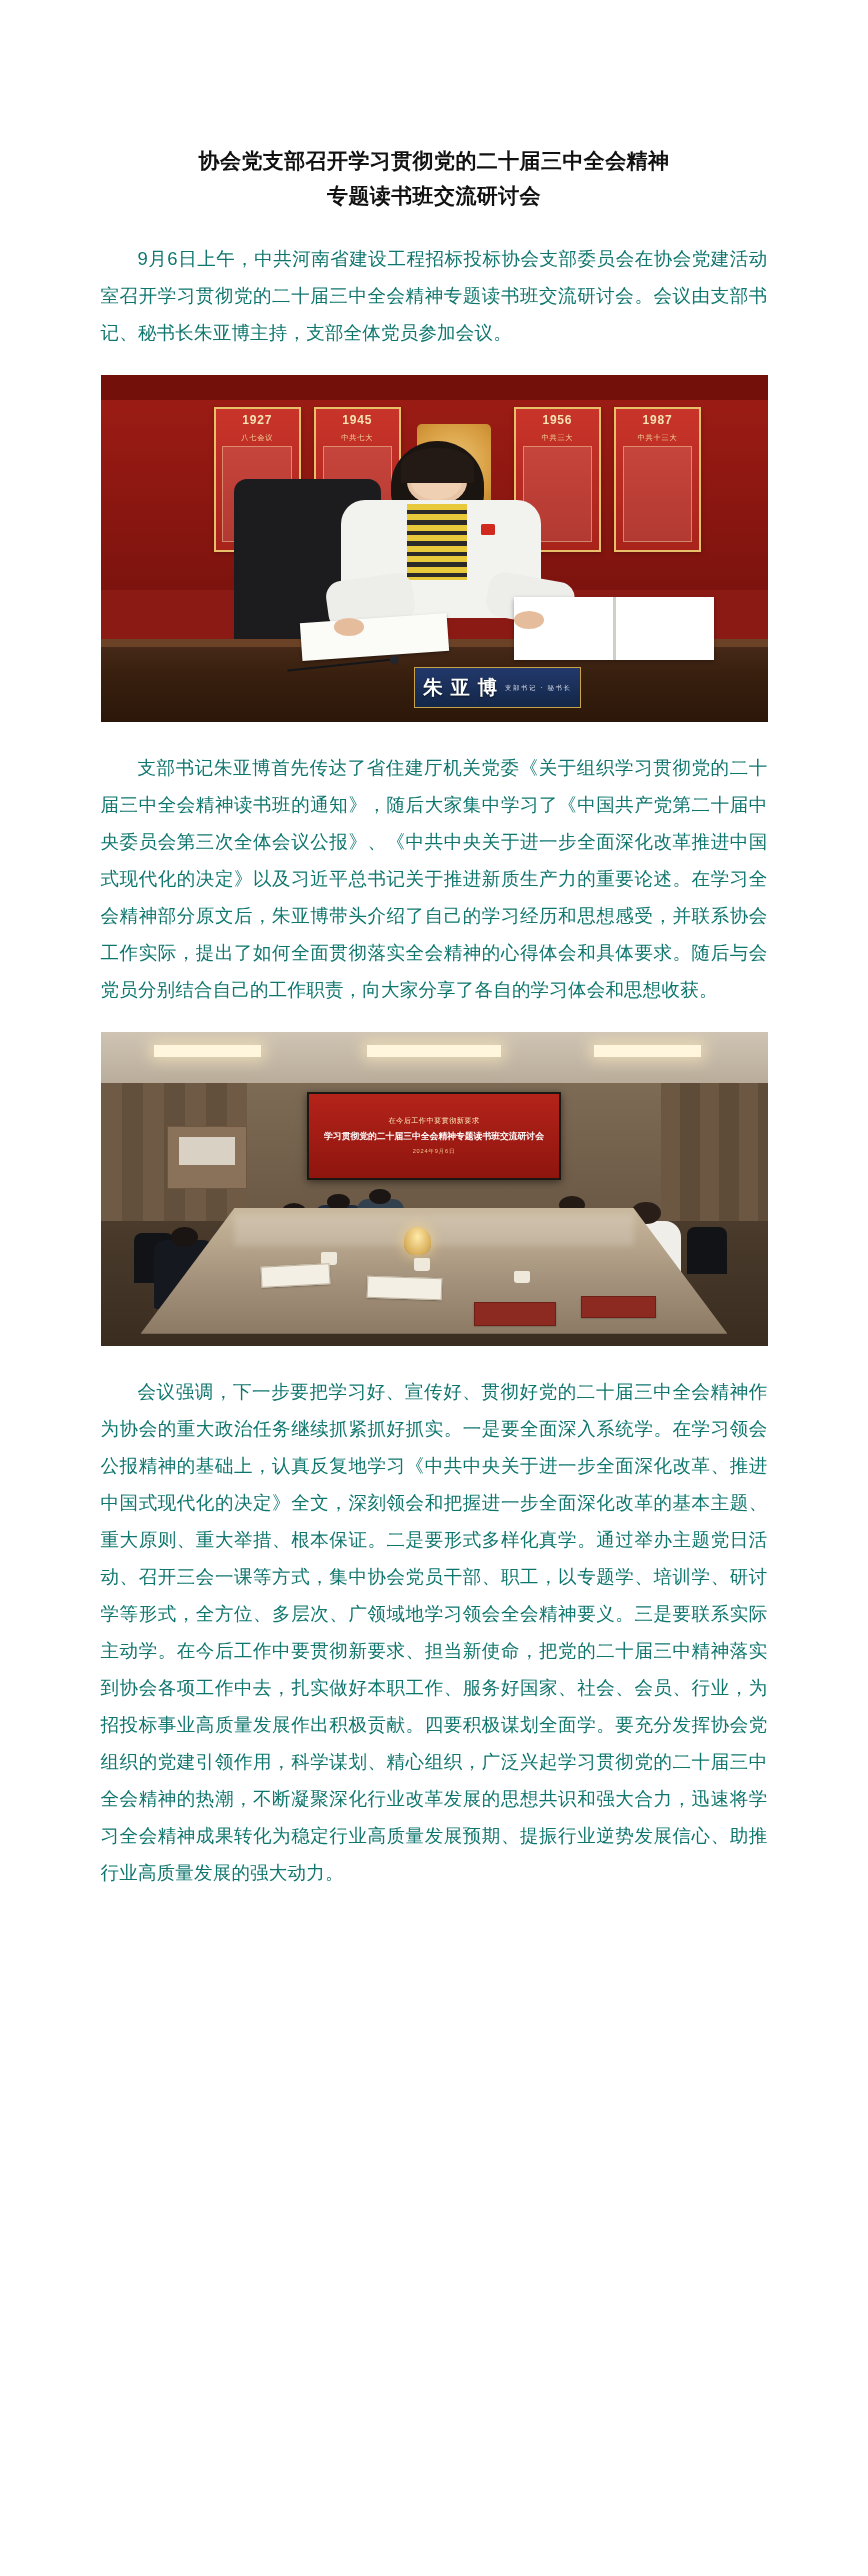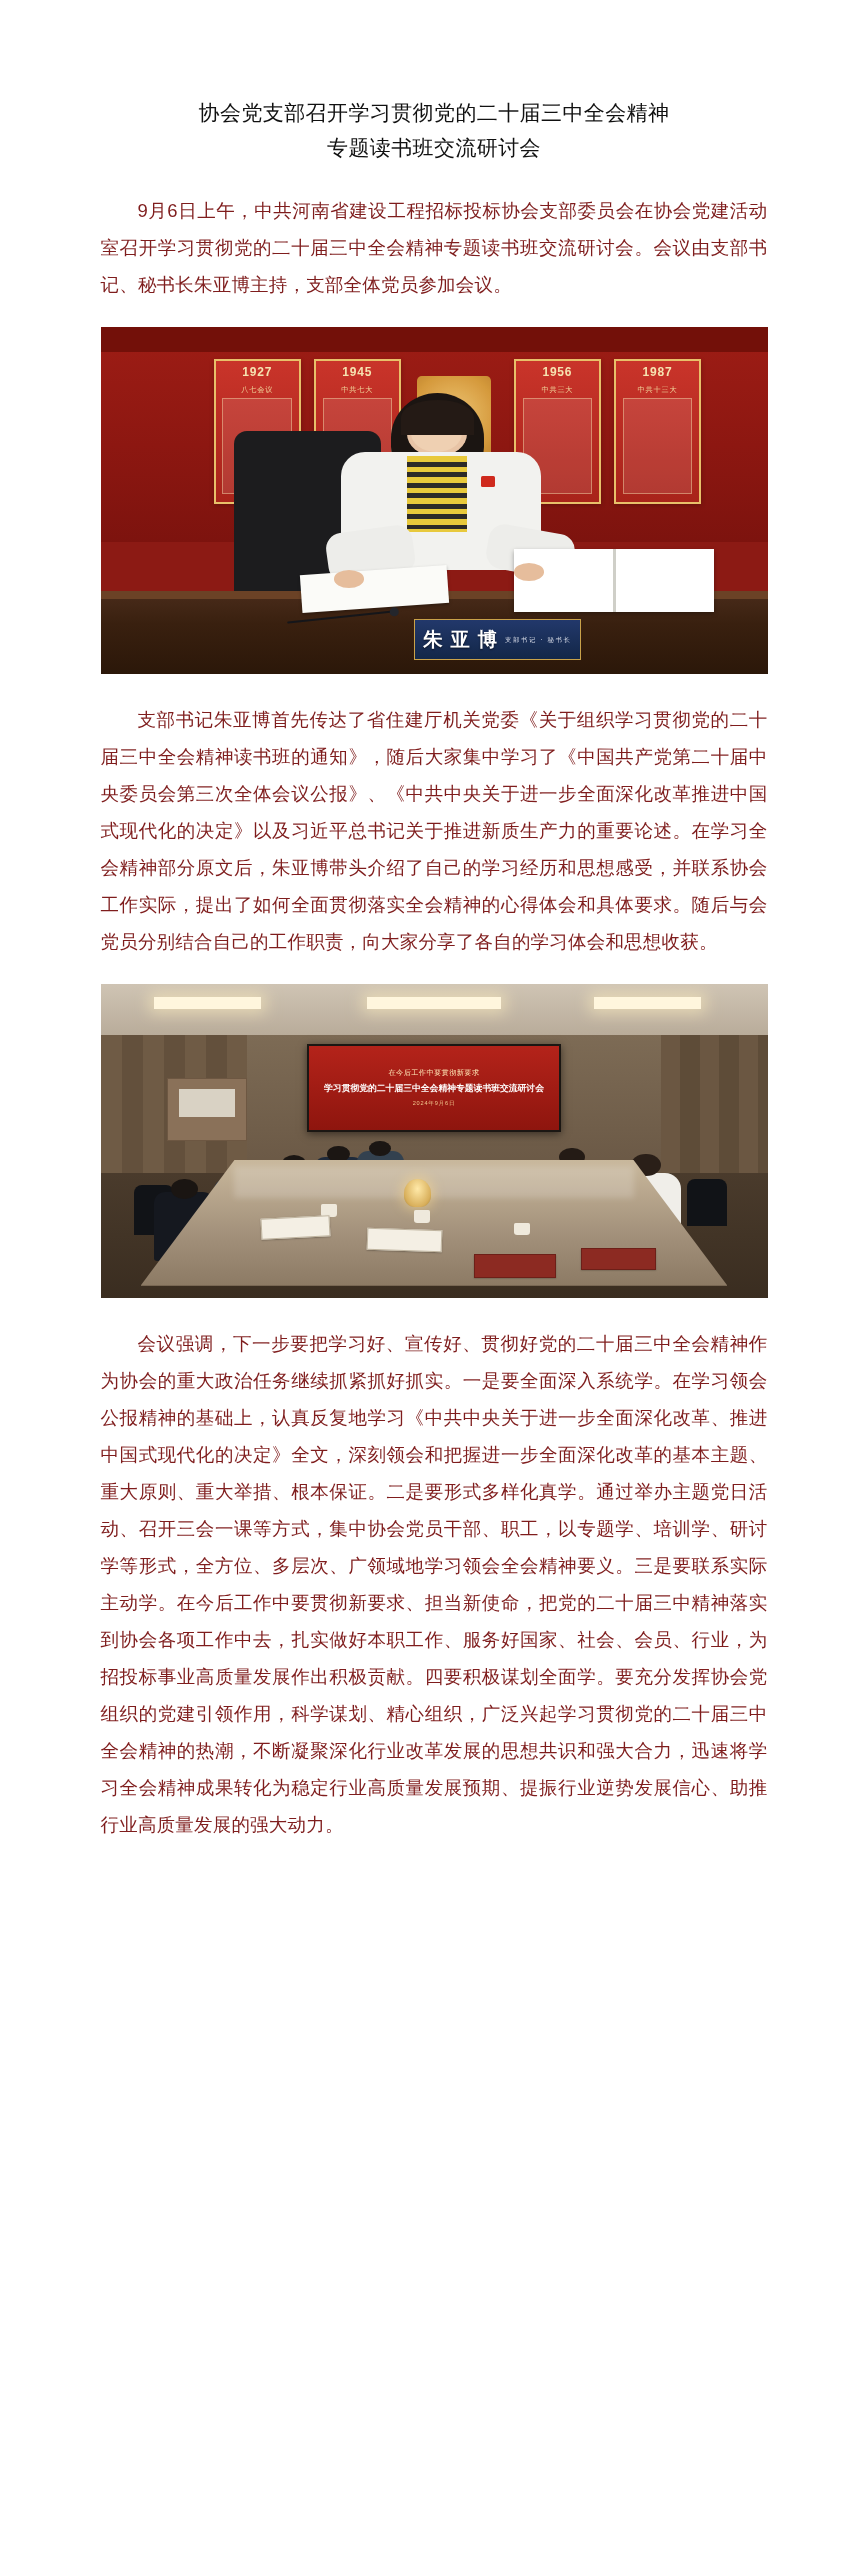--- a/index.html
+++ b/index.html
@@ -20,31 +20,32 @@
     position: relative;
   }
   .content {
     width: 667px;
     margin: 0 auto;
     padding-top: 96px;
   }
   .title {
     text-align: center;
     font-size: 21px;
-    font-weight: normal;
+    font-weight: bold;
     color: #111111;
     line-height: 1.65;
     letter-spacing: 0.4px;
+    margin-top: 48px;
   }
   .title .line {
     display: block;
   }
   .body-text {
     font-size: 18.5px;
-    color: #7f1d1d;
+    color: #0f766e;
     line-height: 2.0;
     text-align: justify;
     text-justify: inter-ideograph;
     margin-top: 27px;
     letter-spacing: 0.2px;
   }
   .body-text .indent {
     text-indent: 2em;
     display: block;
   }

